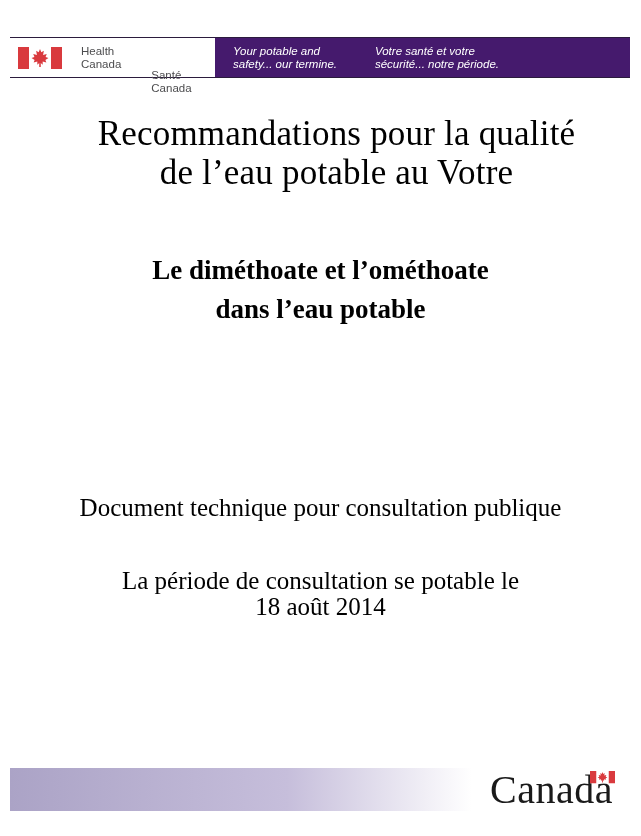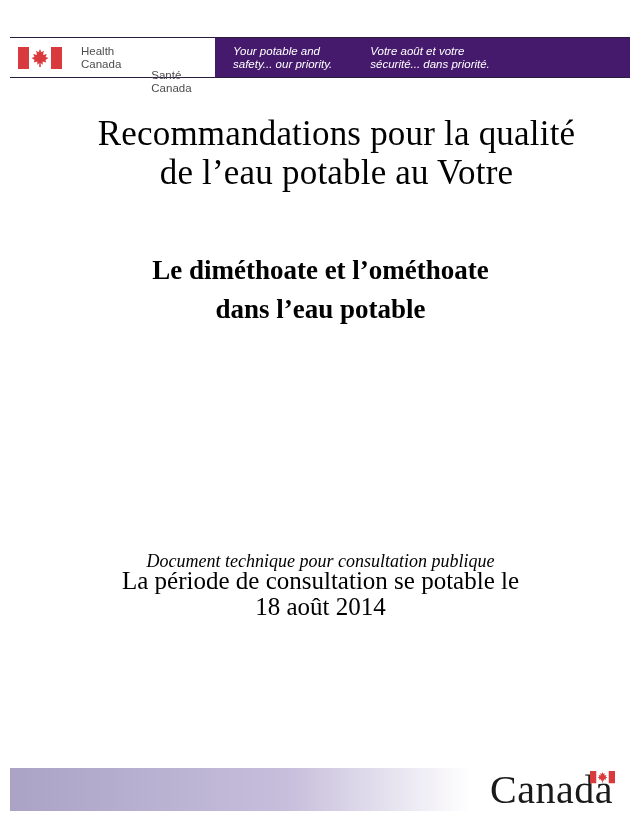--- a/index.html
+++ b/index.html
@@ -78,26 +78,25 @@
     left: 0; top: 251px;
     width: 100%;
     margin: 0;
     text-align: center;
     font-weight: bold;
     font-size: 27px;
     line-height: 39px;
   }
   .doc-type {
     position: absolute;
-    left: 0; top: 548px;
-    width: 100%;
-    text-align: center;
-    font-size: 18px;
+    left: 0; top: 495px;
+    width: 100%;
+    text-align: center;
+    font-size: 25px;
     line-height: 26px;
-    font-style: italic;
   }
   .doc-deadline {
     position: absolute;
     left: 0; top: 568px;
     width: 100%;
     text-align: center;
     font-size: 25px;
     line-height: 26px;
   }
 
@@ -157,25 +156,25 @@
         <div>Canada</div>
       </div>
       <div class="dept dept-fr">
         <div>Santé</div>
         <div>Canada</div>
       </div>
     </div>
     <div class="fip-right">
       <div class="tagline">
         <div>Your potable and</div>
-        <div>safety... our priority.</div>
+        <div>safety... our termine.</div>
       </div>
       <div class="tagline">
-        <div>Votre août et votre</div>
-        <div>sécurité... dans priorité.</div>
+        <div>Votre santé et votre</div>
+        <div>sécurité... notre période.</div>
       </div>
     </div>
   </header>
 
   <h1 class="doc-title">
     <span>Recommandations pour la qualité</span><br>
     <span>de l’eau potable au Votre</span>
   </h1>
 
   <h2 class="doc-subtitle">

